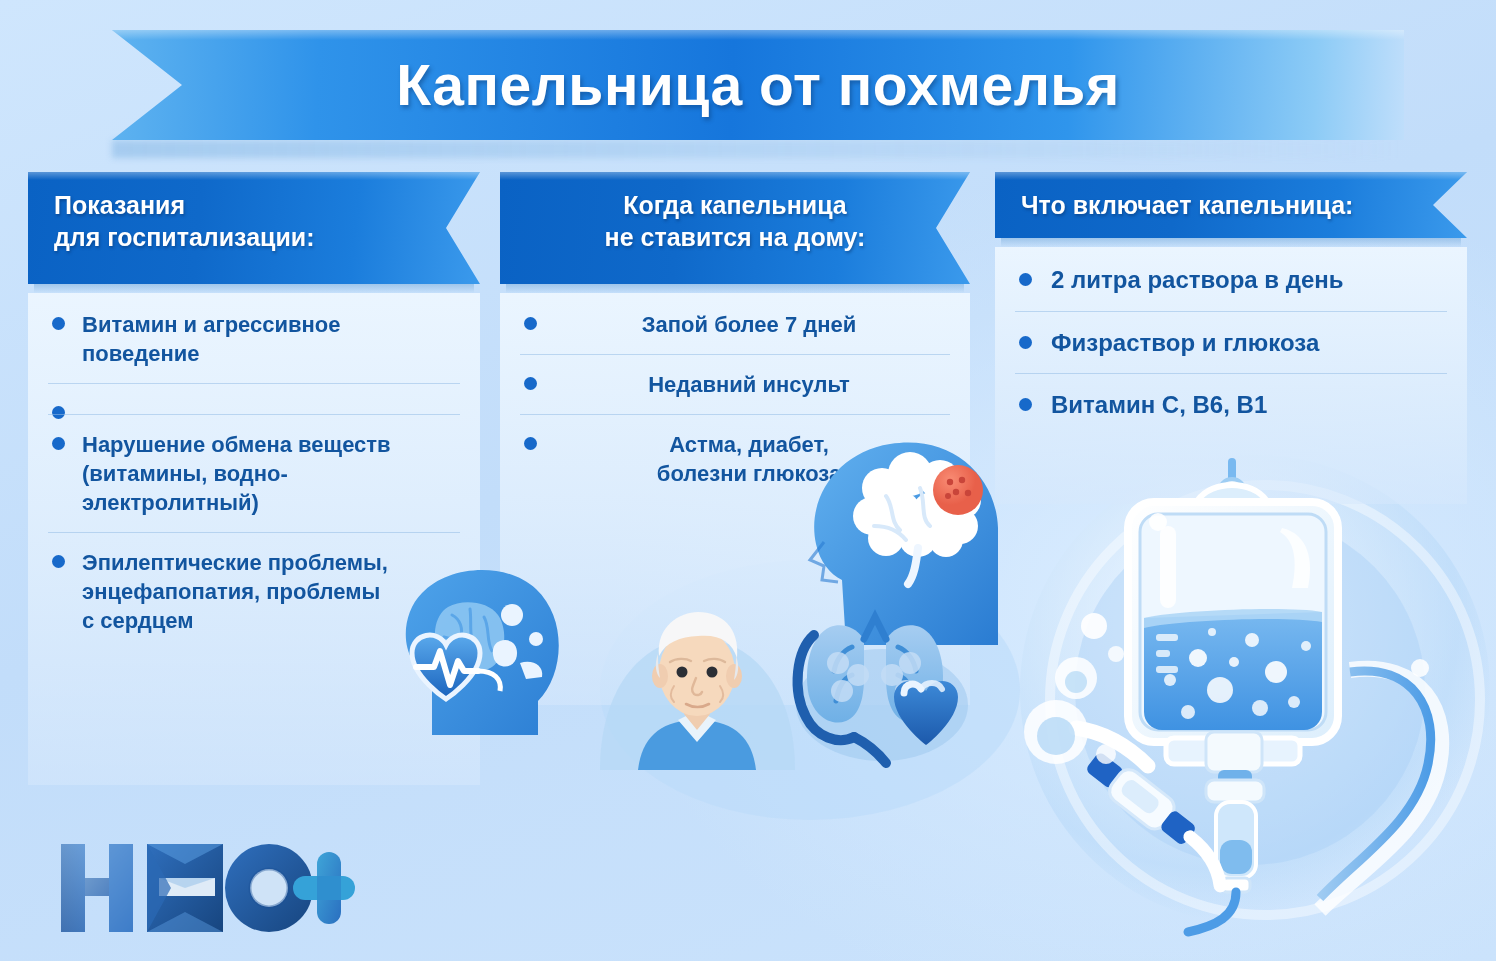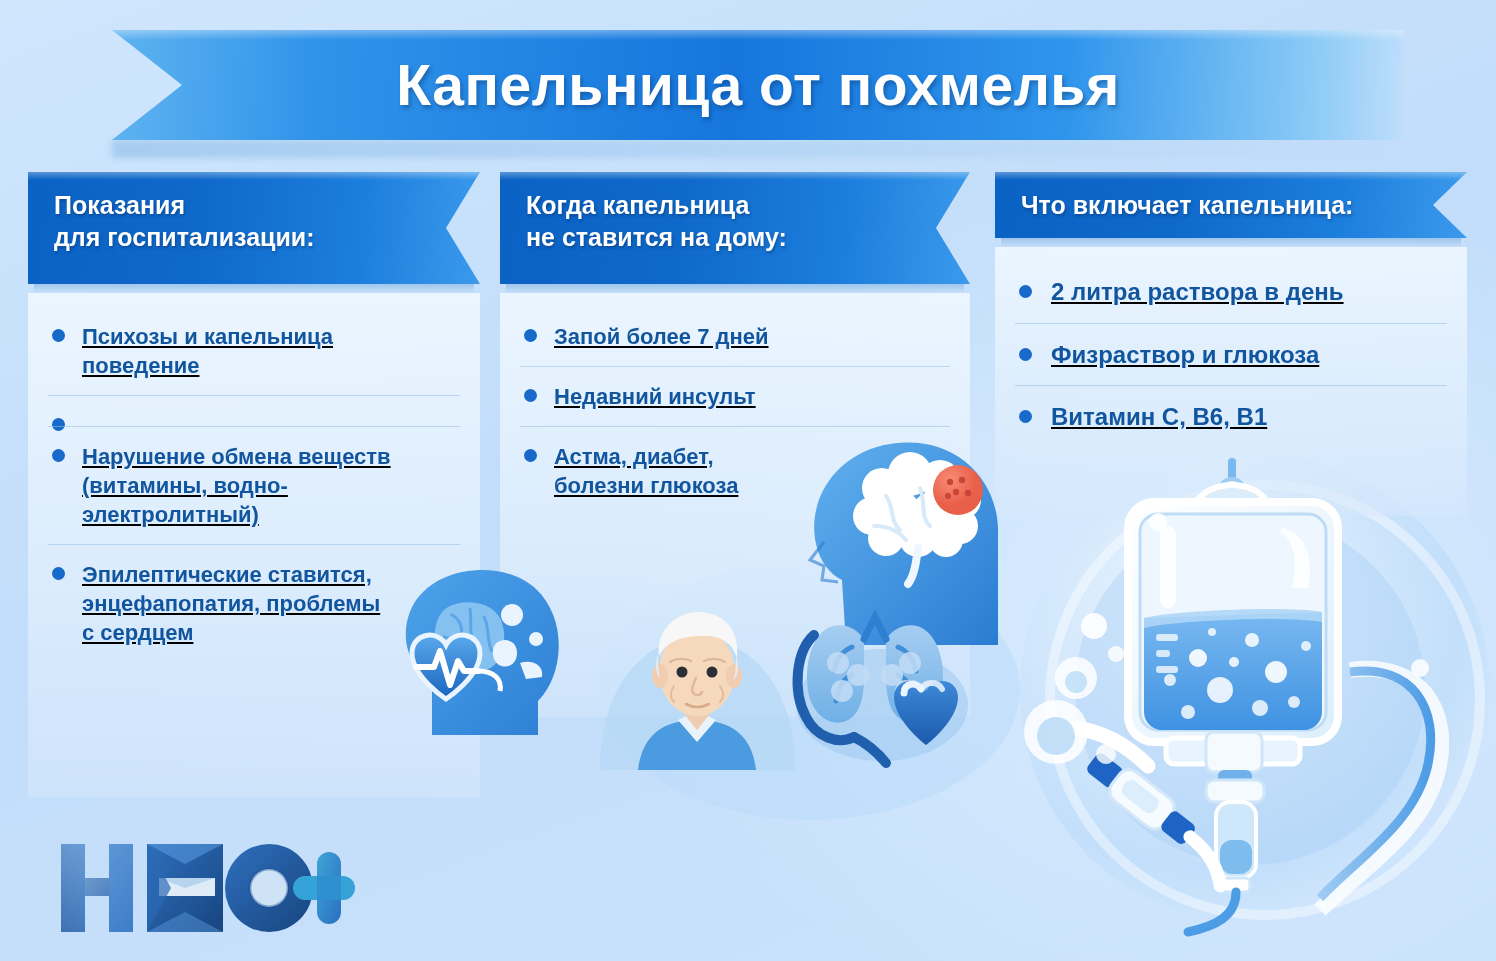--- a/index.html
+++ b/index.html
@@ -38,37 +38,37 @@
   .title-band::after{content:"";position:absolute;left:0;top:0;right:0;height:10px;
     background:linear-gradient(180deg,rgba(255,255,255,.35),rgba(255,255,255,0));}
   .title-text{position:absolute;left:112px;top:0;width:1292px;height:110px;
     display:flex;align-items:center;justify-content:center;
     color:#fff;font-size:57px;font-weight:bold;letter-spacing:.5px;
     text-shadow:2px 3px 4px rgba(10,55,110,.45);white-space:nowrap;}
 
   
   .col{position:absolute;top:172px;}
   .col1{left:28px;width:452px;}
-  .col2{left:500px;width:470px;}
+  .col2{left:500px;width:470px;text-align:center;}
   .col3{left:995px;width:472px;}
 
   .hdr{position:relative;color:#fff;font-weight:bold;font-size:25px;line-height:1.28;
     padding:17px 26px 17px 26px;
     background:linear-gradient(95deg,#0a62c4 0%,#0f69ca 38%,#1b7ddc 72%,#3b9aec 100%);
     text-shadow:1px 2px 3px rgba(8,45,95,.45);}
   .hdr.two{min-height:78px;}
   .hdr-notch{-webkit-clip-path:polygon(0 0,100% 0,calc(100% - 34px) 50%,100% 100%,0 100%);
              clip-path:polygon(0 0,100% 0,calc(100% - 34px) 50%,100% 100%,0 100%);}
   .hdr-sheen{position:absolute;left:0;top:0;right:0;height:8px;
     background:linear-gradient(180deg,rgba(255,255,255,.33),rgba(255,255,255,0));pointer-events:none;}
   .hdr-shadow{height:9px;margin:0 6px;
     background:linear-gradient(180deg,rgba(110,165,215,.45),rgba(110,165,215,0));}
 
   .panel{background:linear-gradient(180deg,rgba(236,246,255,.96) 0%,rgba(223,238,253,.88) 55%,rgba(214,232,252,.55) 100%);
-    padding:14px 20px 20px 20px;text-decoration:underline;}
+    padding:2px 20px 20px 20px;}
   .col1 .panel{min-height:470px;}
   .col2 .panel{min-height:390px;}
   .col3 .panel{min-height:235px;}
 
   ul.bullets{list-style:none;margin:0;padding:0;}
   ul.bullets li{position:relative;padding:15px 6px 15px 34px;
     color:#12559f;font-size:22px;font-weight:bold;line-height:1.32;}
   ul.bullets li + li{border-top:1px solid rgba(150,190,230,.55);}
   ul.bullets li .dot{position:absolute;left:4px;top:22px;width:13px;height:13px;border-radius:50%;
     background:#1769ca;}
@@ -107,34 +107,34 @@
     <div class="hdr two hdr-notch">
       <div class="hdr-sheen"></div>
       <div>Показания</div>
       <div>для госпитализации:</div>
     </div>
     <div class="hdr-shadow"></div>
     <div class="panel">
       <ul class="bullets">
         <li>
           <span class="dot"></span>
-          <span>Психозы и капельница</span>
+          <span>Витамин и агрессивное</span>
           <span class="sub">поведение</span>
         </li>
         <li>
           <span class="dot"></span>
         </li>
         <li>
           <span class="dot"></span>
           <span>Нарушение обмена веществ</span>
           <span class="sub">(витамины, водно-электролитный)</span>
         </li>
         <li>
           <span class="dot"></span>
-          <span>Эпилептические ставится,</span>
+          <span>Эпилептические проблемы,</span>
           <span class="sub" style="white-space:pre-line">энцефапопатия, проблемы
 с сердцем</span>
         </li>
       </ul>
     </div>
   </div>
 
   <div class="col col2">
     <div class="hdr two hdr-notch">
       <div class="hdr-sheen"></div>

